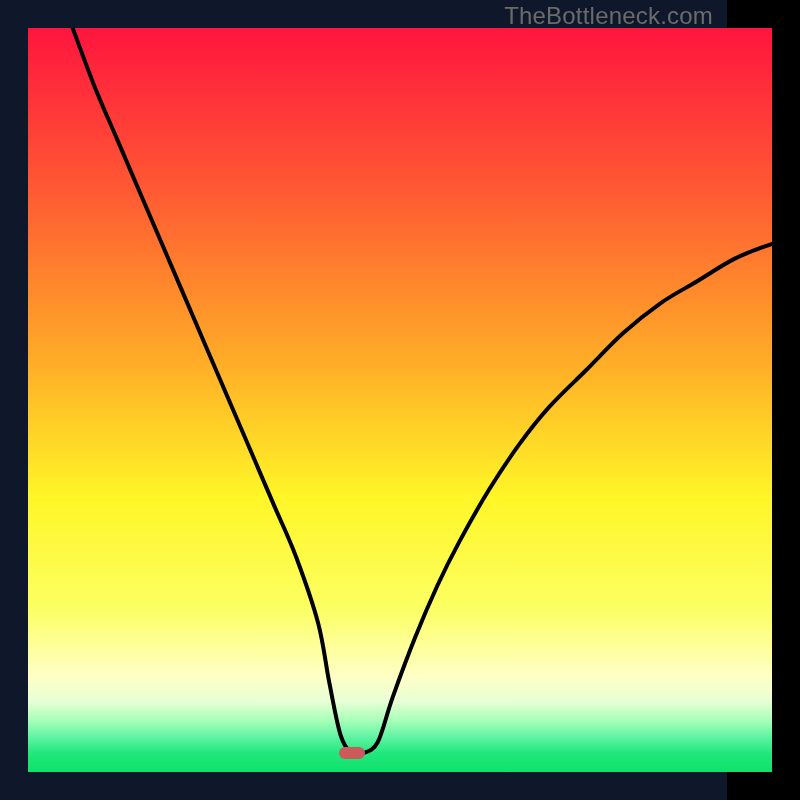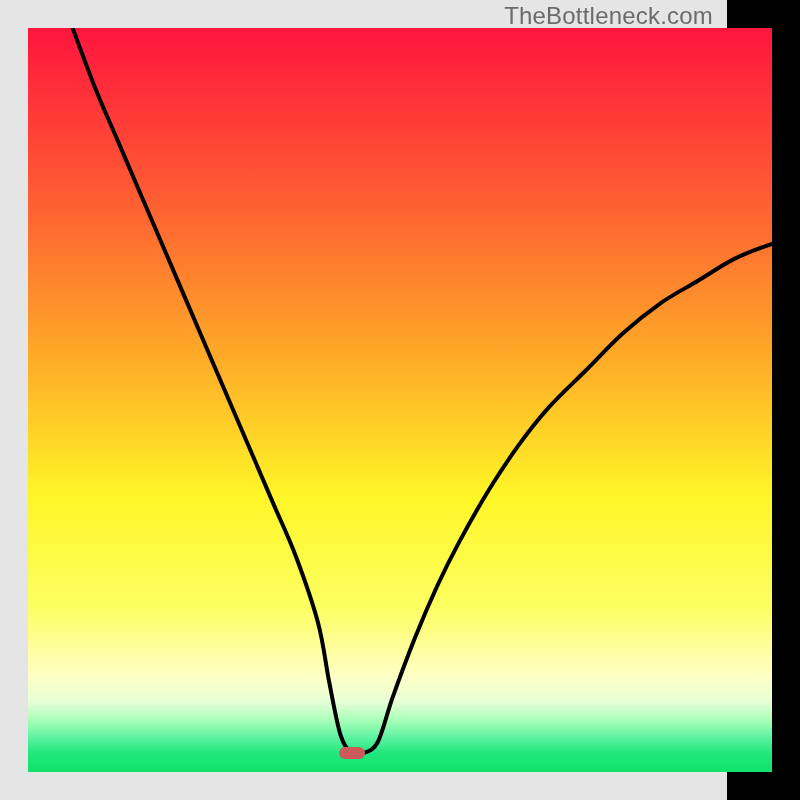--- a/index.html
+++ b/index.html
@@ -10,21 +10,21 @@
     background: #000;
     overflow: hidden;
     font-family: Arial, Helvetica, sans-serif;
   }
   .frame {
     position: absolute;
     left: 0;
     top: 0;
     width: 727px;
     height: 800px;
-    background: #e5e5e5;
+    background: #0f172a;
   }
   .watermark {
     position: absolute;
     top: 2px;
     right: 14px;
     font-size: 24px;
     color: #6b6b6b;
     font-weight: 400;
     letter-spacing: 0.2px;
   }

